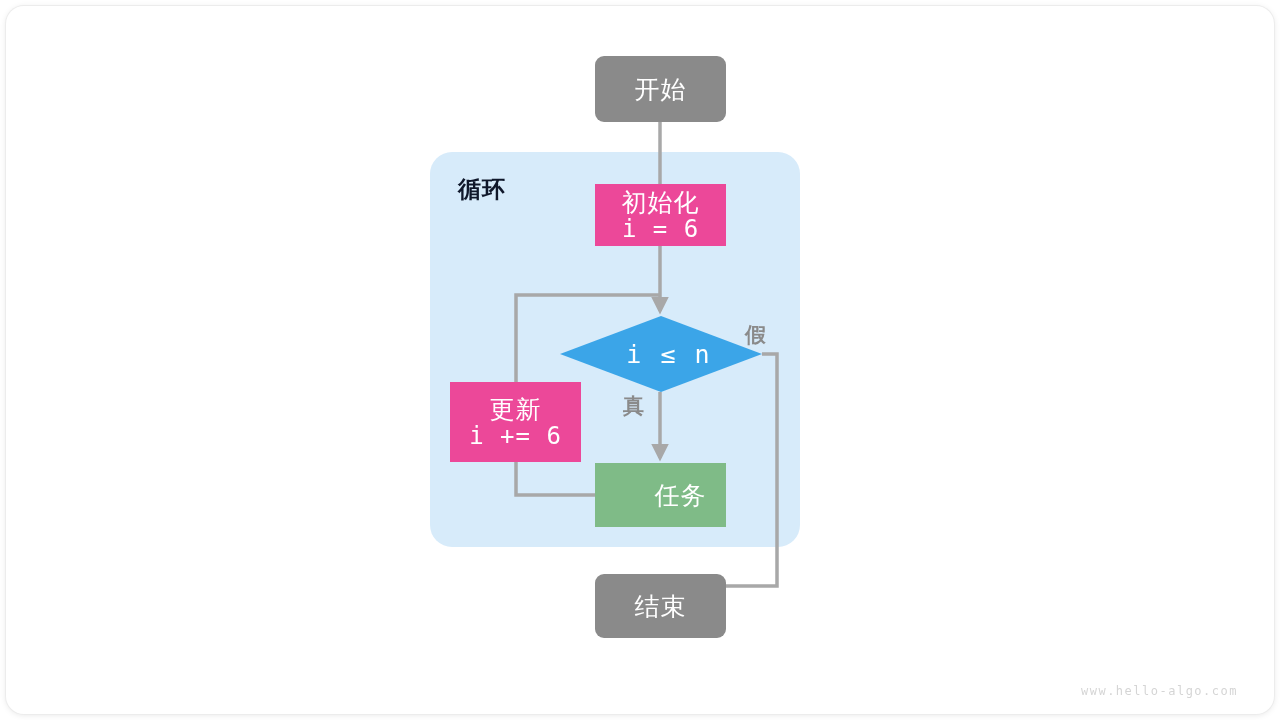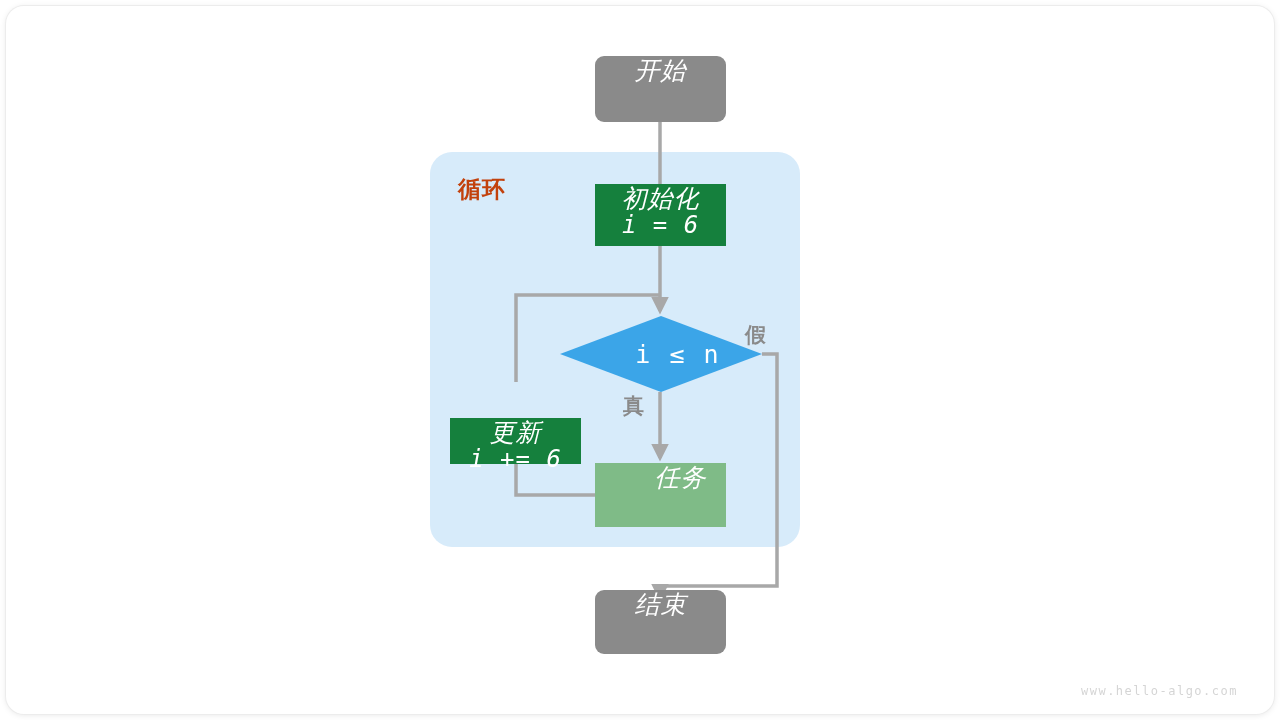--- a/index.html
+++ b/index.html
@@ -37,65 +37,64 @@
     width: 1280px;
     height: 720px;
   }
   
   .node {
     position: absolute;
     box-sizing: border-box;
     display: flex;
     flex-direction: column;
     align-items: center;
-    justify-content: flex-start;
+    justify-content: center;
     color: #ffffff;
     text-align: center;
     line-height: 1.12;
     user-select: none;
-    font-style: italic;
   }
   .node .cn {
     font-family: "Liberation Sans", "DejaVu Sans", sans-serif;
     font-size: 25px;
     letter-spacing: 1px;
   }
   .node .mono {
     font-family: "DejaVu Sans Mono", "Liberation Mono", monospace;
     font-size: 24px;
     letter-spacing: 1px;
   }
   .terminal {
     background: #8a8a8a;
     border-radius: 9px;
   }
-  .process-blue { background: #15803d; }
+  .process-blue { background: #ec4899; }
   .process-green { background: #7fbb87; padding-left: 40px; }
   #loop-label {
     position: absolute;
     left: 452px;
     top: 168px;
-    color: #c2410c;
+    color: #0f172a;
     font-weight: bold;
     font-size: 23px;
     letter-spacing: 1px;
     font-family: "Liberation Sans", "DejaVu Sans", sans-serif;
   }
 
   
   #decision-wrap {
     position: absolute;
     left: 554px;
     top: 310px;
     width: 202px;
     height: 76px;
   }
   #decision-wrap .dlabel {
     position: absolute;
-    left: 17px; top: 0;
+    left: 8px; top: 0;
     width: 202px; height: 76px;
     display: flex; align-items: center; justify-content: center;
     color: #ffffff;
     font-family: "DejaVu Sans Mono", "Liberation Mono", monospace;
     font-size: 25px;
     letter-spacing: 2px;
   }
 
   
   .branch-label {
@@ -164,29 +163,29 @@
     <div id="decision-wrap">
       <svg width="202" height="76" viewBox="0 0 202 76" xmlns="http://www.w3.org/2000/svg">
         <polygon points="101,0 202,38 101,76 0,38" fill="#3ba5e8"></polygon>
       </svg>
       <div class="dlabel">i ≤ n</div>
     </div>
 
     <div class="branch-label" id="label-false">假</div>
     <div class="branch-label" id="label-true">真</div>
 
-    <div class="node process-blue" id="node-update" style="left:444px; top:376px; width:131px; height:46px;margin-top:36px;">
+    <div class="node process-blue" id="node-update" style="left:444px; top:376px; width:131px; height:80px;">
       <span class="cn">更新</span>
       <span class="mono">i += 6</span>
     </div>
 
     <div class="node process-green" id="node-task" style="left:589px; top:457px; width:131px; height:64px;">
       <span class="cn">任务</span>
     </div>
 
-    <div class="node terminal" id="node-end" style="left:589px; top:584px; width:131px; height:64px;">
+    <div class="node terminal" id="node-end" style="left:589px; top:568px; width:131px; height:64px;">
       <span class="cn">结束</span>
     </div>
 
     <div id="watermark">www.hello-algo.com</div>
 
   </div>
 </div>
 
 </body></html>

